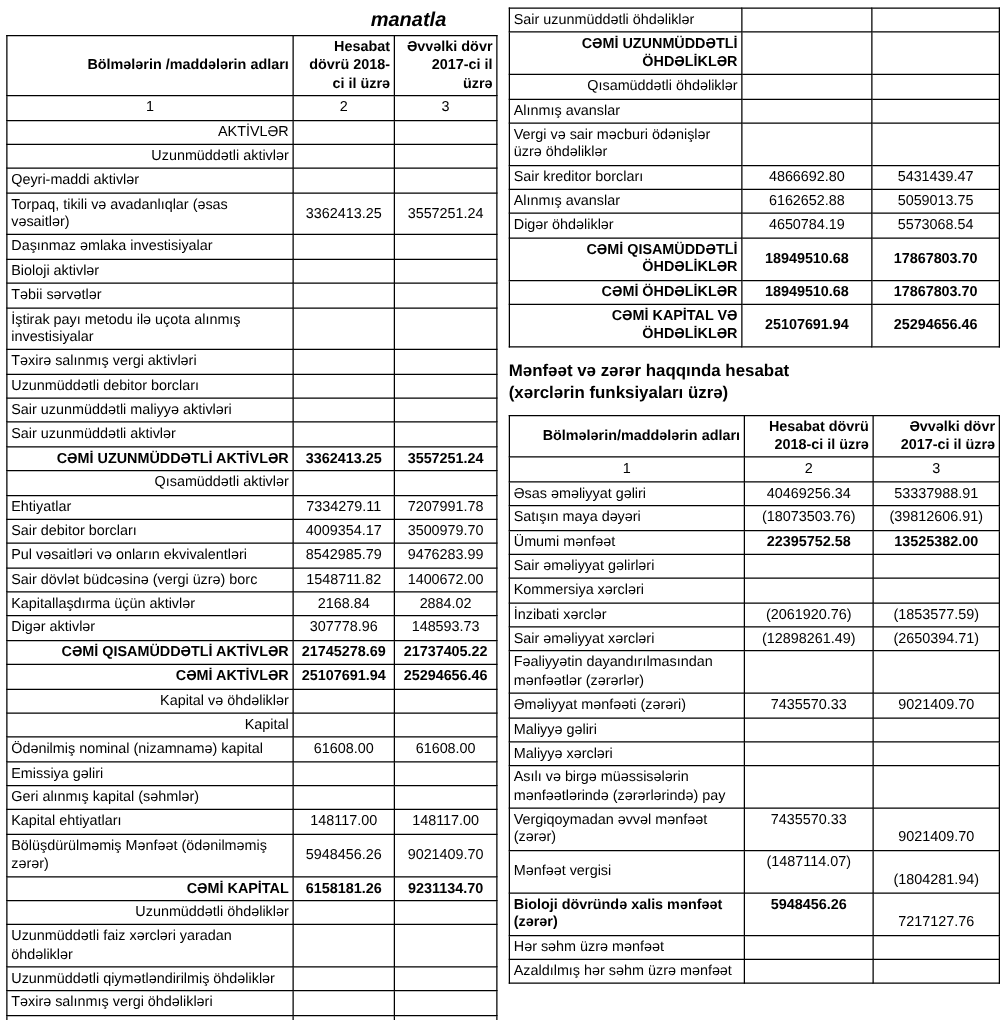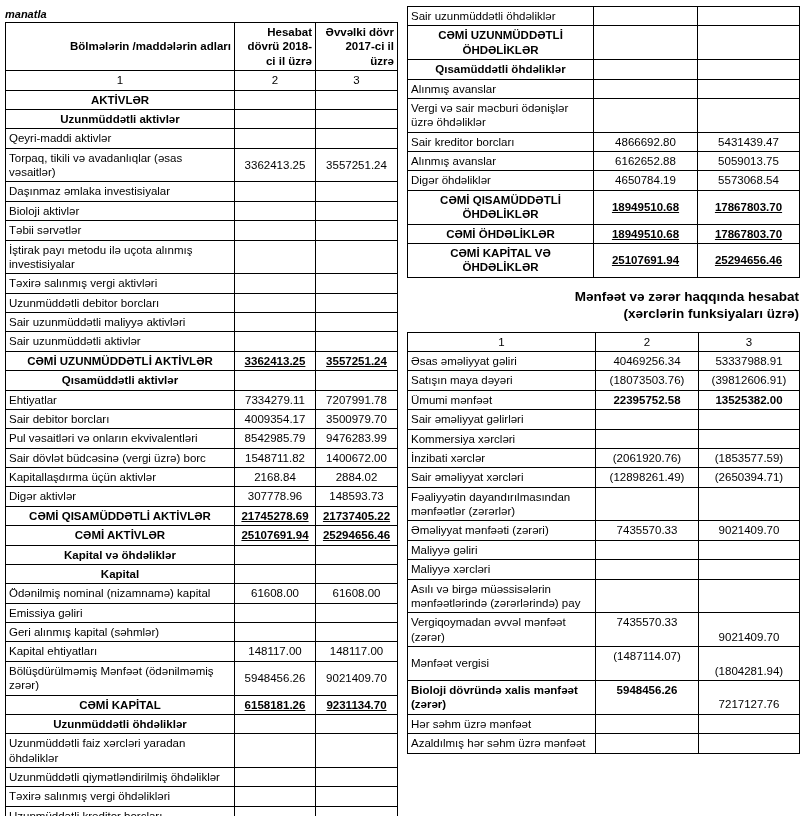--- a/index.html
+++ b/index.html
@@ -1,43 +1,43 @@
 <!DOCTYPE html>
 <html><head>
 <meta charset="utf-8">
 <style>
   * { box-sizing: border-box; }
   html, body { margin: 0; padding: 0; background: #ffffff; color: #000; }
   body { width: 800px; font-family: "Liberation Sans", sans-serif; }
   .page { display: flex; gap: 10px; padding: 6px 5px; }
   .col { width: 392px; flex: 0 0 392px; }
 
-  .manat-note { text-align: left; font-style: italic; font-weight: bold;
-                font-size: 11px; padding: 2px 40px 2px 0; }
+  .manat-note { text-align: right; font-style: italic; font-weight: bold;
+                font-size: 16px; padding: 2px 40px 2px 0; }
 
   table { border-collapse: collapse; width: 100%; table-layout: fixed; }
   th, td { border: 1px solid #000; padding: 2px 3px; font-size: 11.5px;
            line-height: 1.25; vertical-align: middle; word-wrap: break-word; }
   th { font-weight: bold; text-align: right; }
   td.num { text-align: center; }
   td.label { text-align: left; font-weight: normal; }
   td.val { text-align: center; font-weight: normal; }
 
-  tr.row-section td.label { text-align: center; font-weight: bold; }
-  tr.row-total td.label { text-align: center; font-weight: bold; }
-  tr.row-total td.val { font-weight: bold; text-decoration: underline; }
+  tr.row-section td.label { text-align: right; font-weight: normal; }
+  tr.row-total td.label { text-align: right; font-weight: bold; }
+  tr.row-total td.val { font-weight: bold; }
   tr.row-total-left td.label { font-weight: normal; }
   tr.row-total-left td.val { font-weight: bold; }
   tr.row-net td.label { font-weight: bold; }
   tr.row-net td.v1 { font-weight: bold; }
   tr.stagger td.v1 { vertical-align: top; }
   tr.stagger td.v2 { vertical-align: bottom; }
   tr.row-tall td { height: 34px; }
 
-  .income-title { text-align: right; font-weight: bold; font-size: 13.5px;
+  .income-title { text-align: left; font-weight: bold; font-size: 13.5px;
                   line-height: 1.3; margin: 10px 0 9px 0; }
 </style>
 </head>
 <body>
 
 <div class="page">
 
   <div class="col">
     <div class="manat-note">manatla</div>
     <table>
@@ -310,20 +310,25 @@
     </div>
 
     <table>
       <colgroup>
         <col style="width:188px">
           <col style="width:103px">
           <col style="width:101px">
       </colgroup>
       <thead>
         <tr>
+          <th>Bölmələrin/maddələrin adları</th>
+          <th>Hesabat dövrü 2018-ci il üzrə</th>
+          <th>Əvvəlki dövr 2017-ci il üzrə</th>
+        </tr>
+        <tr>
           <td class="num">1</td>
           <td class="num">2</td>
           <td class="num">3</td>
         </tr>
       </thead>
       <tbody id="is-body">
           <tr class="row-normal">
             <td class="label">Əsas əməliyyat gəliri</td>
             <td class="val v1">40469256.34</td>
             <td class="val v2">53337988.91</td>

